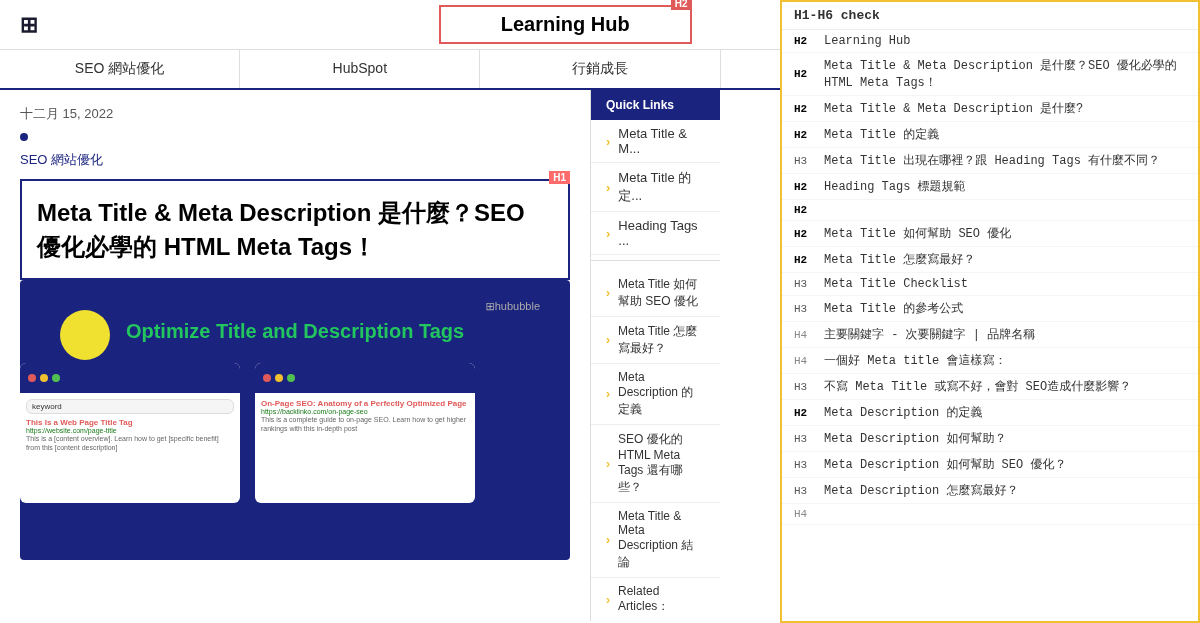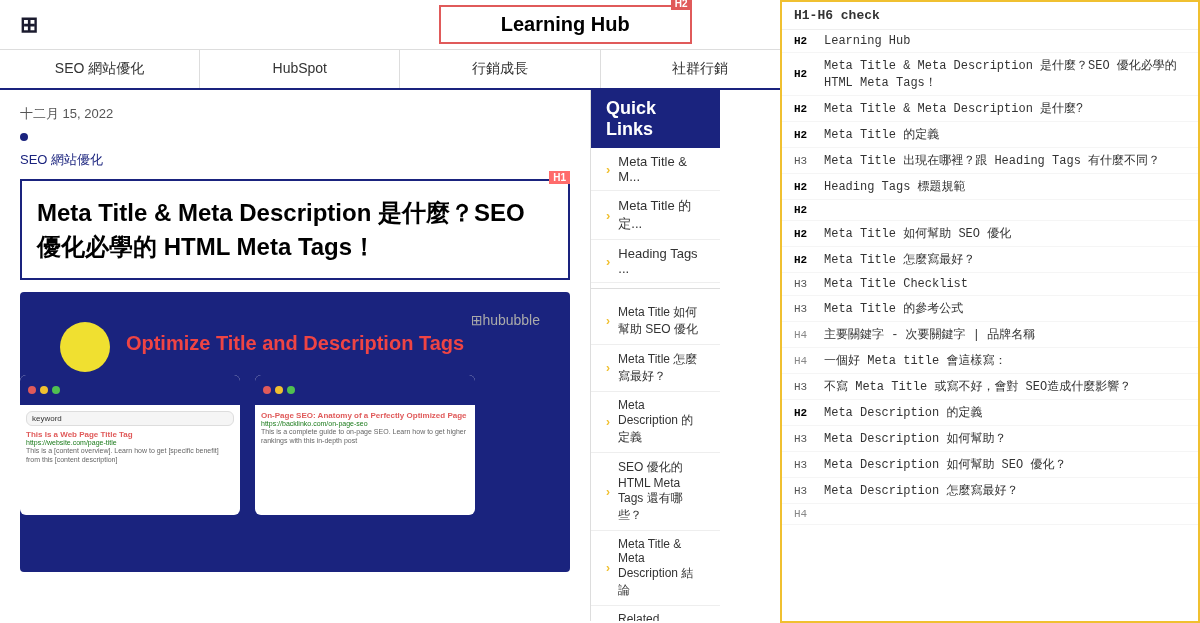--- a/index.html
+++ b/index.html
@@ -20,28 +20,28 @@
 
     
     .main { display: flex; height: calc(623px - 50px - 42px); }
 
     
     .content { width: 590px; padding: 15px 20px; overflow: hidden; }
     .date-row { display: flex; align-items: flex-start; gap: 10px; margin-bottom: 10px; font-size: 13px; color: #555; flex-direction: column; }
     .dot { width: 8px; height: 8px; border-radius: 50%; background: #1a237e; }
     .category { color: #1a237e; }
 
-    .article-title-wrap { border: 2px solid #1a237e; padding: 15px; margin-bottom: 12px; position: relative; }
+    .article-title-wrap { border: 2px solid #1a237e; padding: 15px; position: relative; }
     .h1-badge { background: #ff6b6b; color: #fff; font-size: 10px; font-weight: bold; padding: 1px 4px; position: absolute; top: -10px; right: -2px; }
     .article-title { font-size: 24px; font-weight: bold; color: #000; line-height: 1.4; }
 
     .article-image { width: 100%; height: 280px; background: #1a237e; border-radius: 4px; overflow: hidden; position: relative; }
     .image-circle { width: 50px; height: 50px; border-radius: 50%; background: #f0e030; position: absolute; top: 30px; left: 40px; }
-    .image-logo { position: absolute; top: 20px; right: 30px; font-size: 14px; color: #aaa; }
-    .image-title { color: #ef4444; font-size: 20px; font-weight: bold; text-align: center; margin-top: 40px; }
+    .image-logo { position: absolute; top: 20px; right: 30px; font-size: 11px; color: #aaa; }
+    .image-title { color: #22c55e; font-size: 20px; font-weight: bold; text-align: center; margin-top: 40px; }
     .image-cards { display: flex; gap: 15px; margin-top: 20px; }
     .image-card { background: #fff; border-radius: 6px; width: 220px; height: 140px; overflow: hidden; }
     .card-header { background: #1a237e; height: 30px; display: flex; align-items: center; padding: 0 8px; gap: 4px; }
     .card-dot { width: 8px; height: 8px; border-radius: 50%; }
     .card-body { padding: 6px; font-size: 8px; color: #333; }
     .card-input { background: #f5f5f5; border: 1px solid #ddd; border-radius: 6px; padding: 2px 5px; font-size: 8px; margin-bottom: 4px; width: 100%; }
     .card-link { color: #e05a5a; font-size: 8px; font-weight: bold; }
     .card-url { color: #1a7a1a; font-size: 7px; }
     .card-text { font-size: 7px; color: #666; line-height: 1.3; }
     .quick-links-header { background: #1a237e; color: #fff; padding: 8px 15px; font-size: 14px; font-weight: bold; }
@@ -150,21 +150,20 @@
       <span class="h2-badge-top">H2</span>
     </div>
   </div>
   <div class="articles-link">ARTICLES</div>
 </div>
 
 <div class="nav" id="nav-bar">
     <div class="nav-item">SEO 網站優化</div>
     <div class="nav-item">HubSpot</div>
     <div class="nav-item">行銷成長</div>
-    <div class="nav-item">社群行銷</div>
     <div class="nav-item">行銷自動化</div>
     <div class="nav-item">設計與程式</div>
   </div>
 
 <div class="main">
 
   <div class="content">
     <div class="date-row">
       <span>十二月 15, 2022</span>
       <span class="dot"></span>
@@ -203,21 +202,21 @@
             <div class="card-url">https://backlinko.com/on-page-seo</div>
             <div class="card-text">This is a complete guide to on-page SEO. Learn how to get higher rankings with this in-depth post</div>
           </div>
         </div>
       </div>
 
     </div>
   </div>
 
   <div style="width:130px; border-left:1px solid #ddd; overflow:hidden;">
-    <div class="quick-links-header" style="background:#1a237e;color:#fff;padding:8px 15px;font-size:18px;font-weight:bold;">Quick Links</div>
+    <div class="quick-links-header" style="background:#1a237e;color:#fff;padding:8px 15px;font-size:12px;font-weight:bold;">Quick Links</div>
     <div id="quick-link-items">
         <div class="quick-link-item">
           <span class="quick-link-arrow">›</span>
           <span>Meta Title &amp; M...</span>
         </div>
         <div class="quick-link-item">
           <span class="quick-link-arrow">›</span>
           <span>Meta Title 的定...</span>
         </div>
         <div class="quick-link-item">

